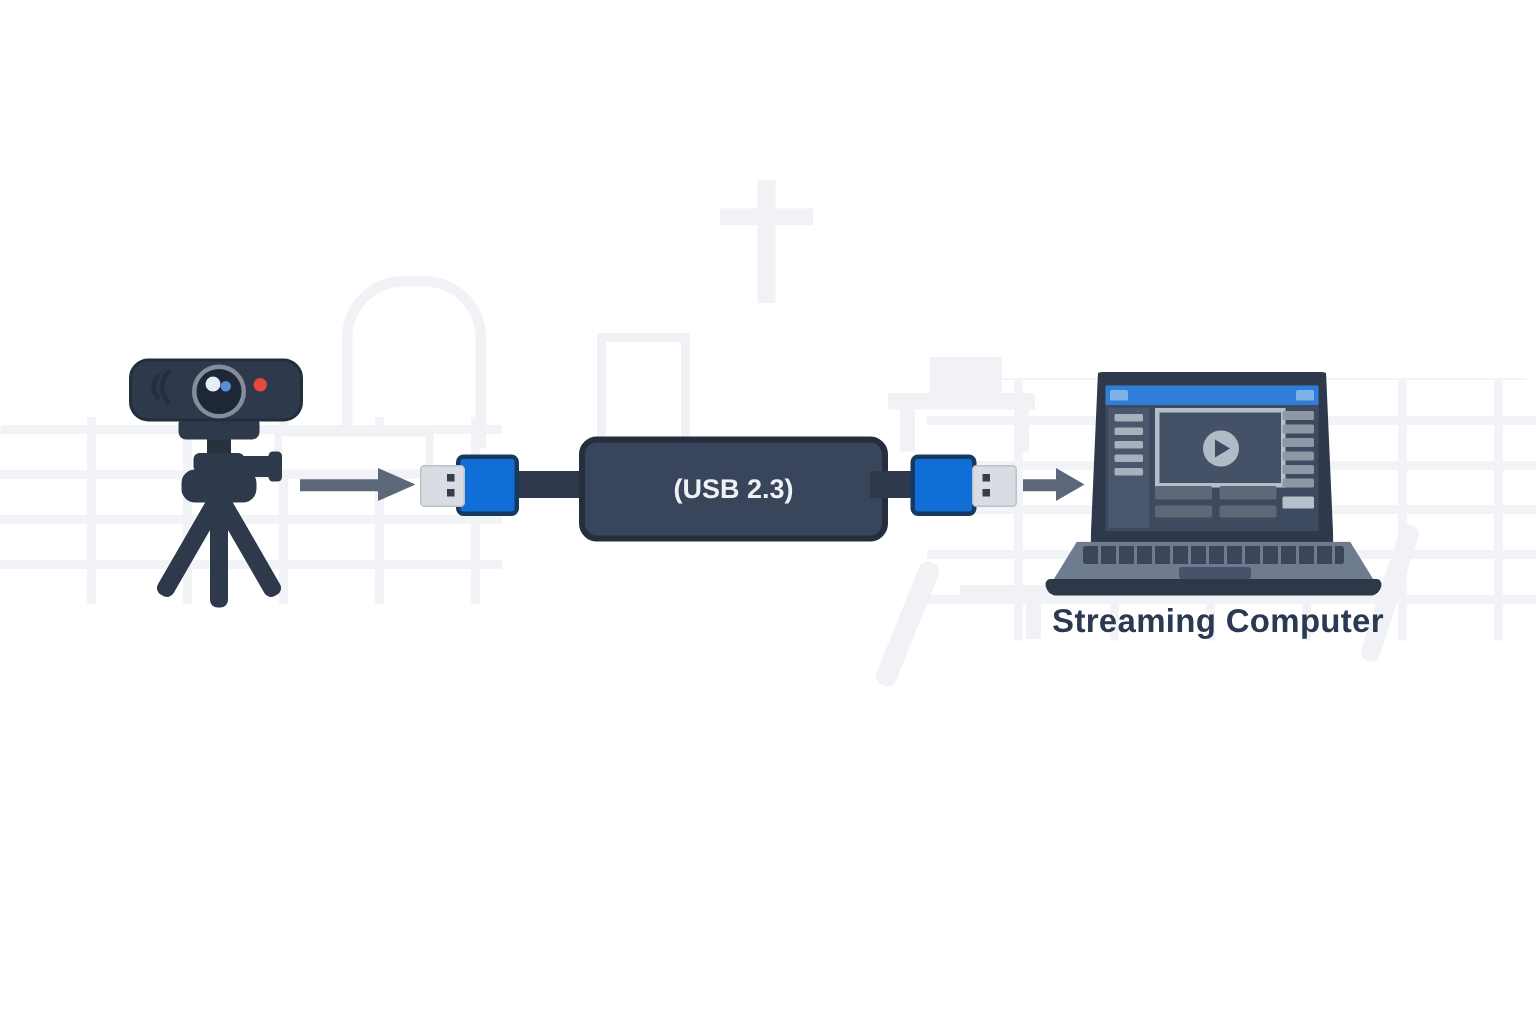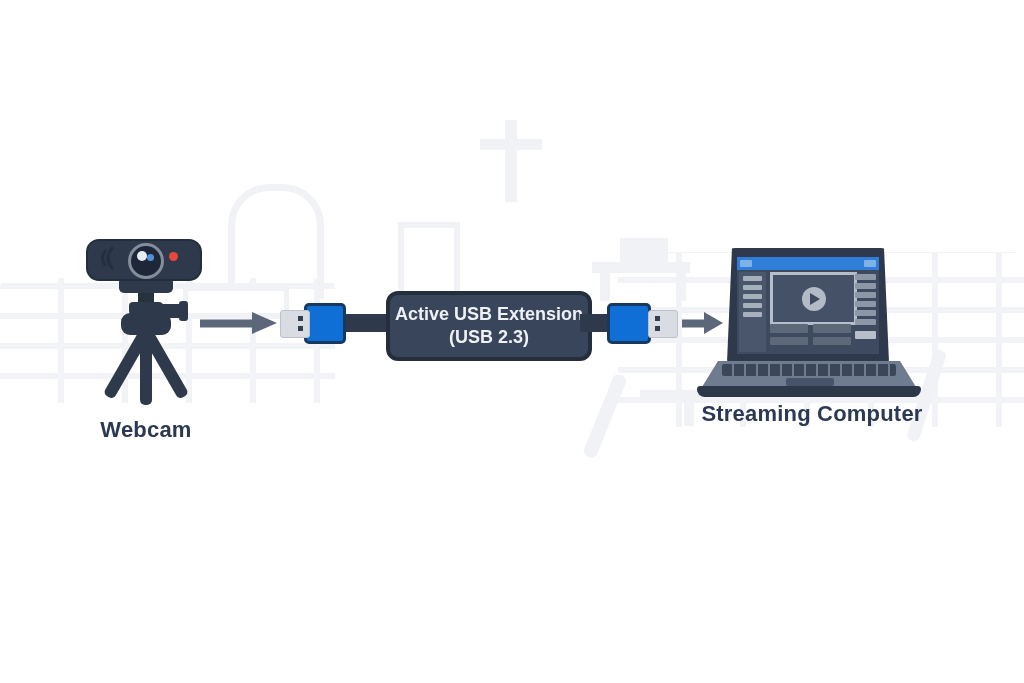--- a/index.html
+++ b/index.html
@@ -124,38 +124,36 @@
         <path d="M16 3 Q8 13 16 23" stroke="#242f3e" stroke-width="3" fill="none" stroke-linecap="round"></path>
         <path d="M9 6 Q4 13 9 20" stroke="#242f3e" stroke-width="3" fill="none" stroke-linecap="round"></path>
       </svg>
     </div>
     <div class="abs wc-lens">
       <div class="abs wc-hl1"></div>
       <div class="abs wc-hl2"></div>
     </div>
     <div class="abs wc-dot"></div>
   </div>
-  <div class="abs label" style="left:66px;top:417px;width:160px;">Webcam</div>
 
   <svg class="abs arrow" style="left:200px;top:310px;" width="78" height="26" viewBox="0 0 78 26">
     <rect x="0" y="9.5" width="52" height="8" fill="currentColor"></rect>
     <polygon points="52,2 77,13 52,24" fill="currentColor"></polygon>
   </svg>
 
   <div>
     <div class="abs usb-cable" style="left:346px;top:314px;width:44px;height:18px;"></div>
     <div class="abs usb-body" style="left:304px;top:303px;width:36px;height:35px;"></div>
     <div class="abs usb-tip" style="left:280px;top:310px;width:28px;height:26px;">
       <div class="usb-dot" style="left:17px;top:5px;"></div>
       <div class="usb-dot" style="left:17px;top:15px;"></div>
     </div>
   </div>
 
   <div class="abs ext-box">
-    <span>Active USB Extension</span>
     <span>(USB 2.3)</span>
   </div>
 
   <div>
     <div class="abs usb-cable" style="left:580px;top:314px;width:32px;height:18px;"></div>
     <div class="abs usb-body" style="left:607px;top:303px;width:38px;height:35px;"></div>
     <div class="abs usb-tip" style="left:648px;top:310px;width:28px;height:26px;">
       <div class="usb-dot" style="left:6px;top:5px;"></div>
       <div class="usb-dot" style="left:6px;top:15px;"></div>
     </div>

